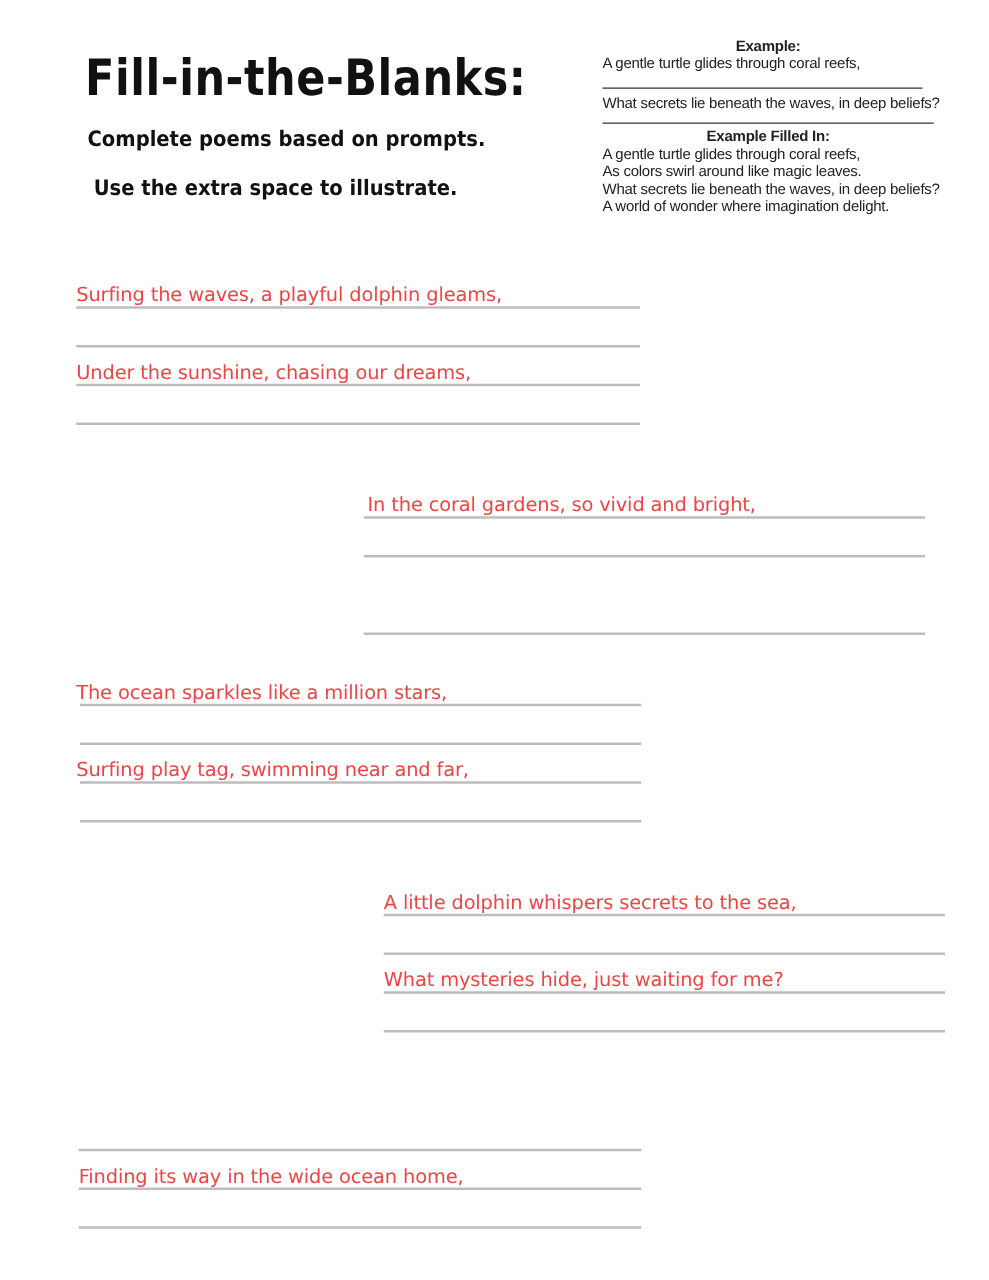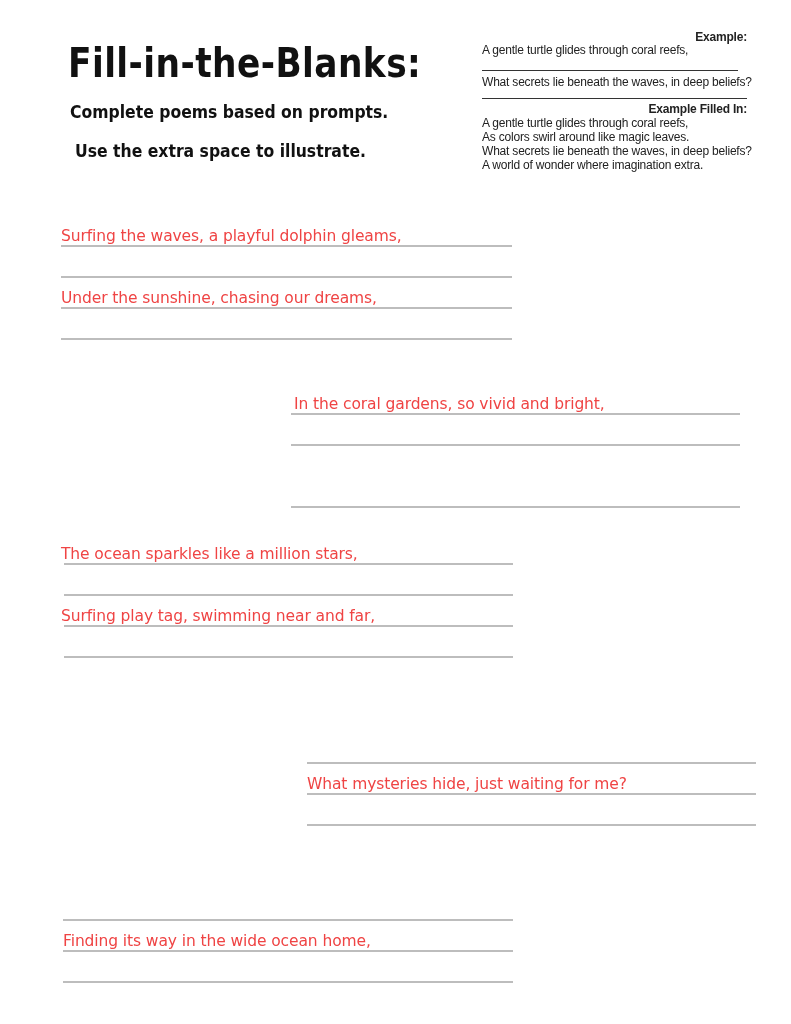--- a/index.html
+++ b/index.html
@@ -14,21 +14,21 @@
   .subtitle {
     position: absolute; font-family: "DejaVu Sans", sans-serif; font-weight: bold;
     font-size: 17px; color: #111; white-space: nowrap;
     transform: scaleX(0.92); transform-origin: left center;
   }
   .ex {
     position: absolute; left: 482px; width: 290px;
     font-family: "Liberation Sans", sans-serif; font-size: 12px; line-height: 14px;
     color: #222; letter-spacing: -0.2px;
   }
-  .ex .head { font-weight: bold; text-align: right; width: 265px; }
+  .ex .head { font-weight: bold; text-align: center; width: 265px; }
   .ex-rule { position: absolute; height: 1px; background: #333; }
   .block { position: absolute; }
   .row { position: absolute; left: 0; height: 31px; }
   .row .line {
     position: absolute; left: 0; right: 0; bottom: 0; height: 2px; background: #bdbdbd;
   }
   .row .txt {
     position: absolute; left: 0; bottom: 2px;
     font-family: "DejaVu Sans", sans-serif; font-size: 15.5px; color: #ef4444;
     white-space: nowrap; letter-spacing: -0.1px;
@@ -48,21 +48,21 @@
   <div class="ex" style="top:43px;">A gentle turtle glides through coral reefs,</div>
   <div class="ex-rule" style="left:482px; top:70px; width:256px;"></div>
   <div class="ex" style="top:75px;">What secrets lie beneath the waves, in deep beliefs?</div>
   <div class="ex-rule" style="left:482px; top:98px; width:265px;"></div>
   <div class="ex" style="top:102px;">
     <div class="head">Example Filled In:</div>
   </div>
   <div class="ex" style="top:116px;">A gentle turtle glides through coral reefs,</div>
   <div class="ex" style="top:130px;">As colors swirl around like magic leaves.</div>
   <div class="ex" style="top:144px;">What secrets lie beneath the waves, in deep beliefs?</div>
-  <div class="ex" style="top:158px;">A world of wonder where imagination extra.</div>
+  <div class="ex" style="top:158px;">A world of wonder where imagination delight.</div>
 </div>
 
 <div class="block" style="left:61px; top:216px; width:451px; height:125px;">
   <div class="row" style="top:0; width:451px;">
       <span class="txt">Surfing the waves, a playful dolphin gleams,</span>
       <div class="line"></div>
     </div>
   <div class="row" style="top:31px; width:451px;">
       <span class="txt"></span>
       <div class="line"></div>
@@ -105,20 +105,24 @@
       <span class="txt">Surfing play tag, swimming near and far,</span>
       <div class="line" style="left:3px"></div>
     </div>
   <div class="row" style="top:93px; width:452px;">
       <span class="txt"></span>
       <div class="line" style="left:3px"></div>
     </div>
 </div>
 
 <div class="block" style="left:307px; top:702px; width:449px; height:125px;">
+  <div class="row" style="top:0; width:449px;">
+      <span class="txt">A little dolphin whispers secrets to the sea,</span>
+      <div class="line"></div>
+    </div>
   <div class="row" style="top:31px; width:449px;">
       <span class="txt"></span>
       <div class="line"></div>
     </div>
   <div class="row" style="top:62px; width:449px;">
       <span class="txt">What mysteries hide, just waiting for me?</span>
       <div class="line"></div>
     </div>
   <div class="row" style="top:93px; width:449px;">
       <span class="txt"></span>

